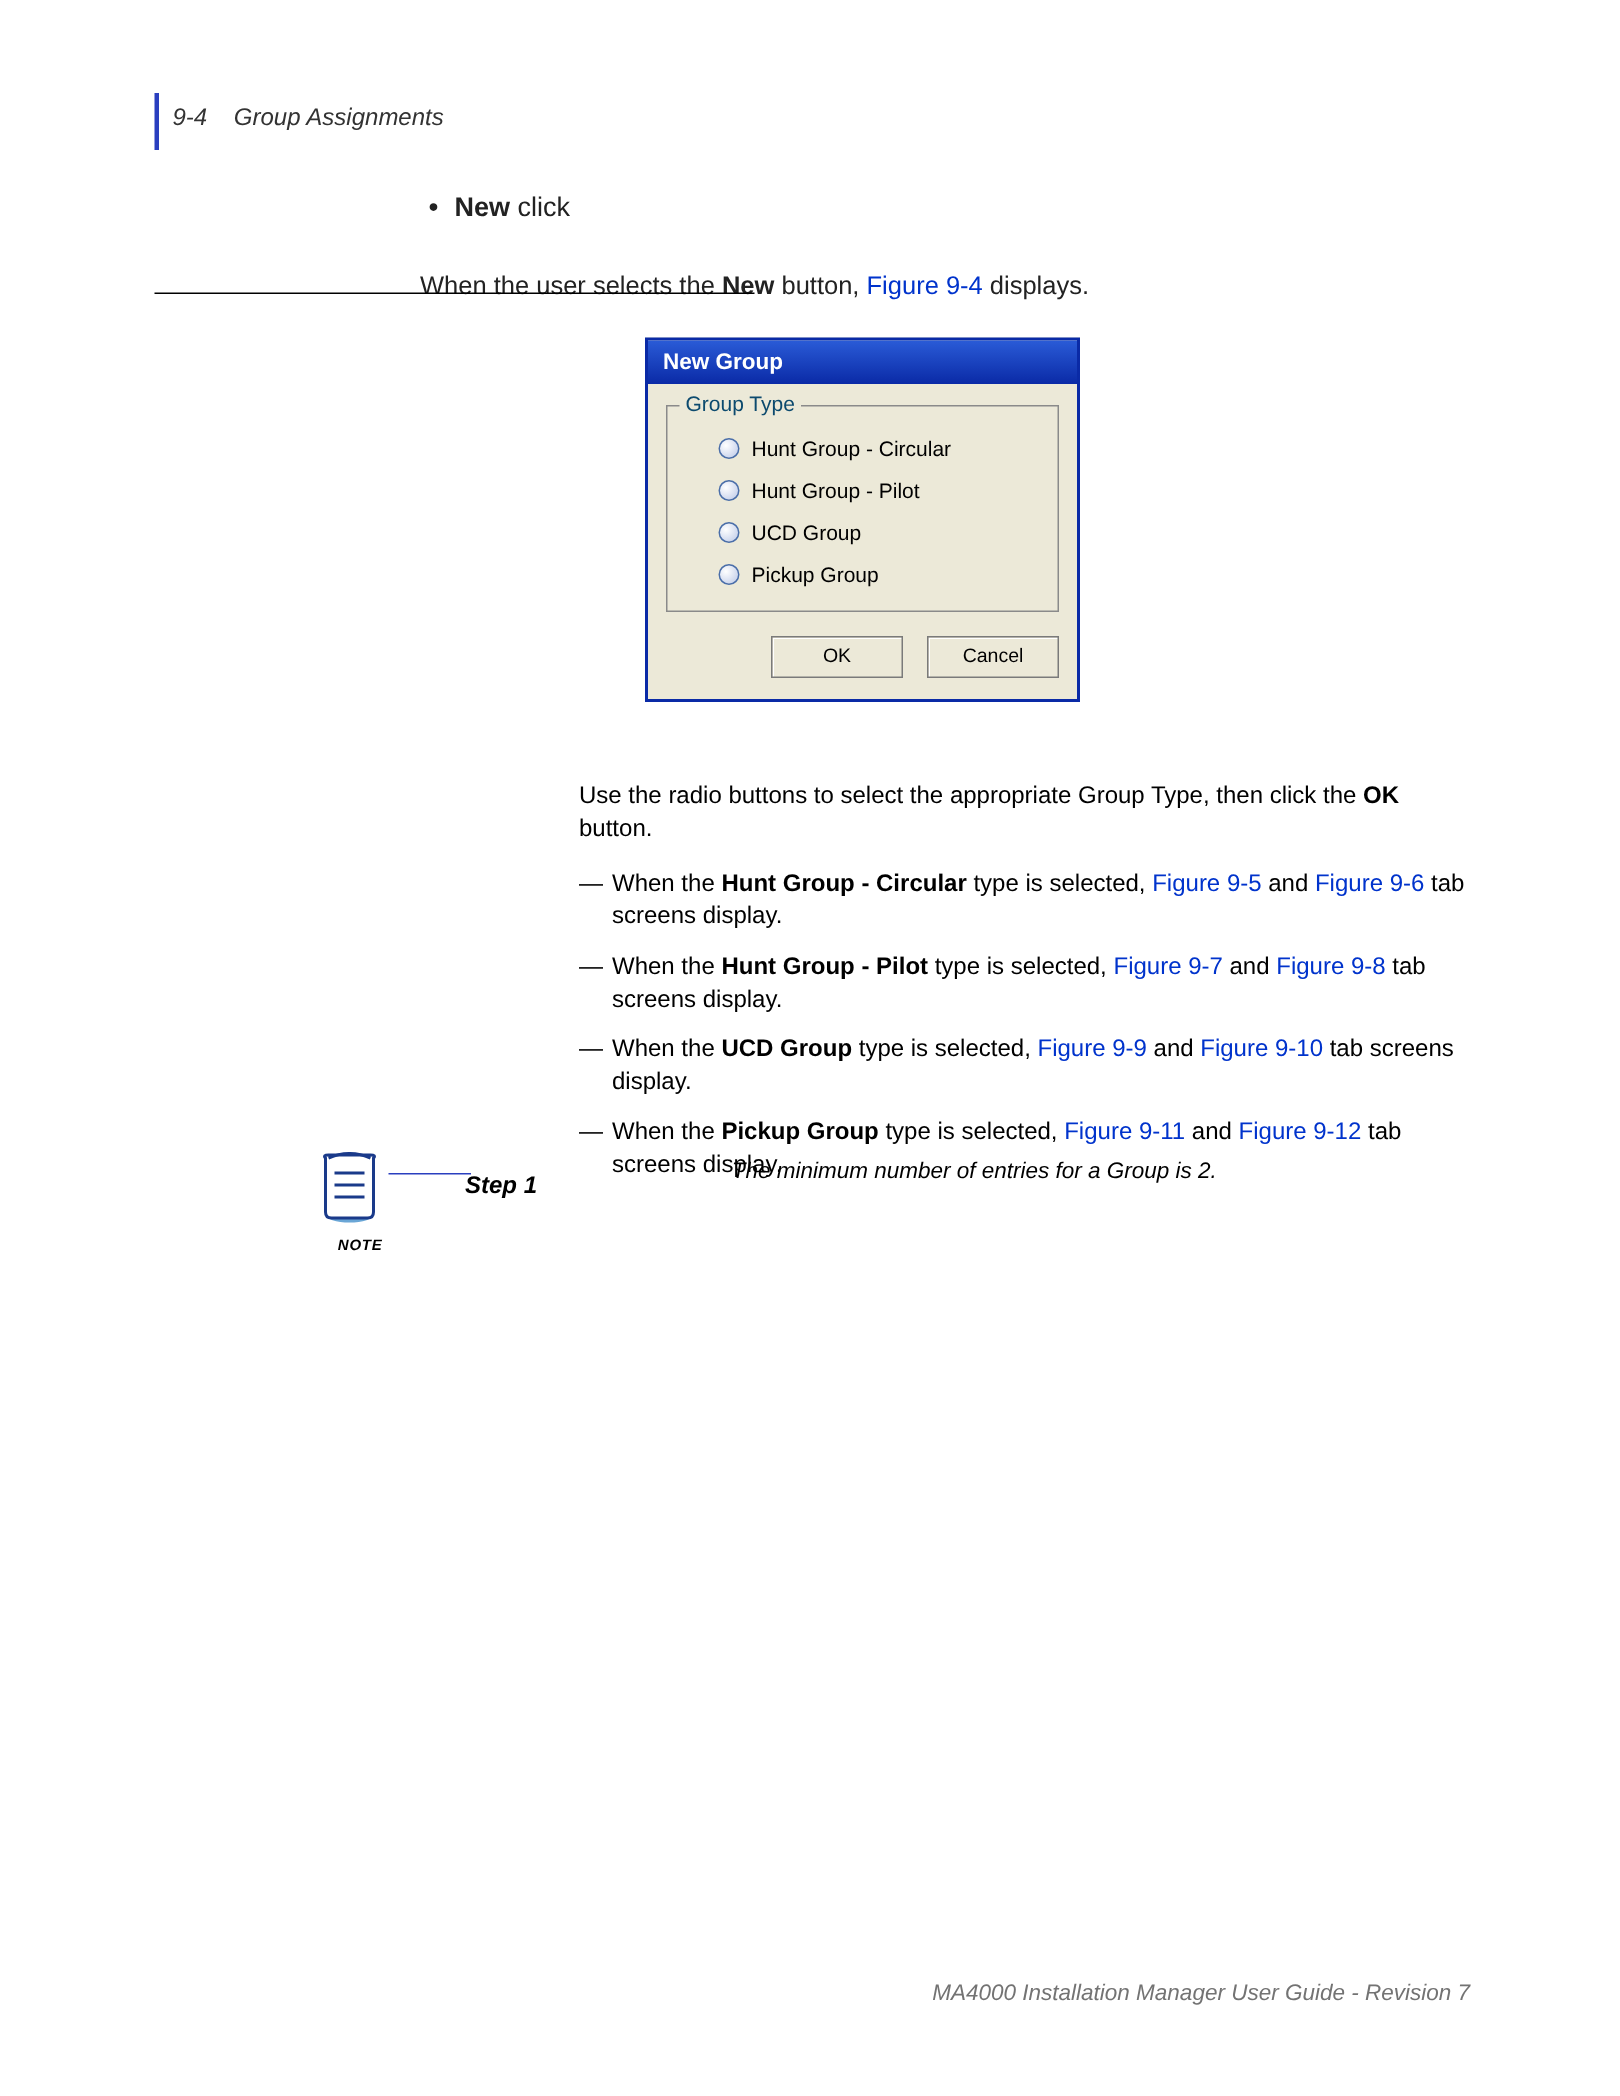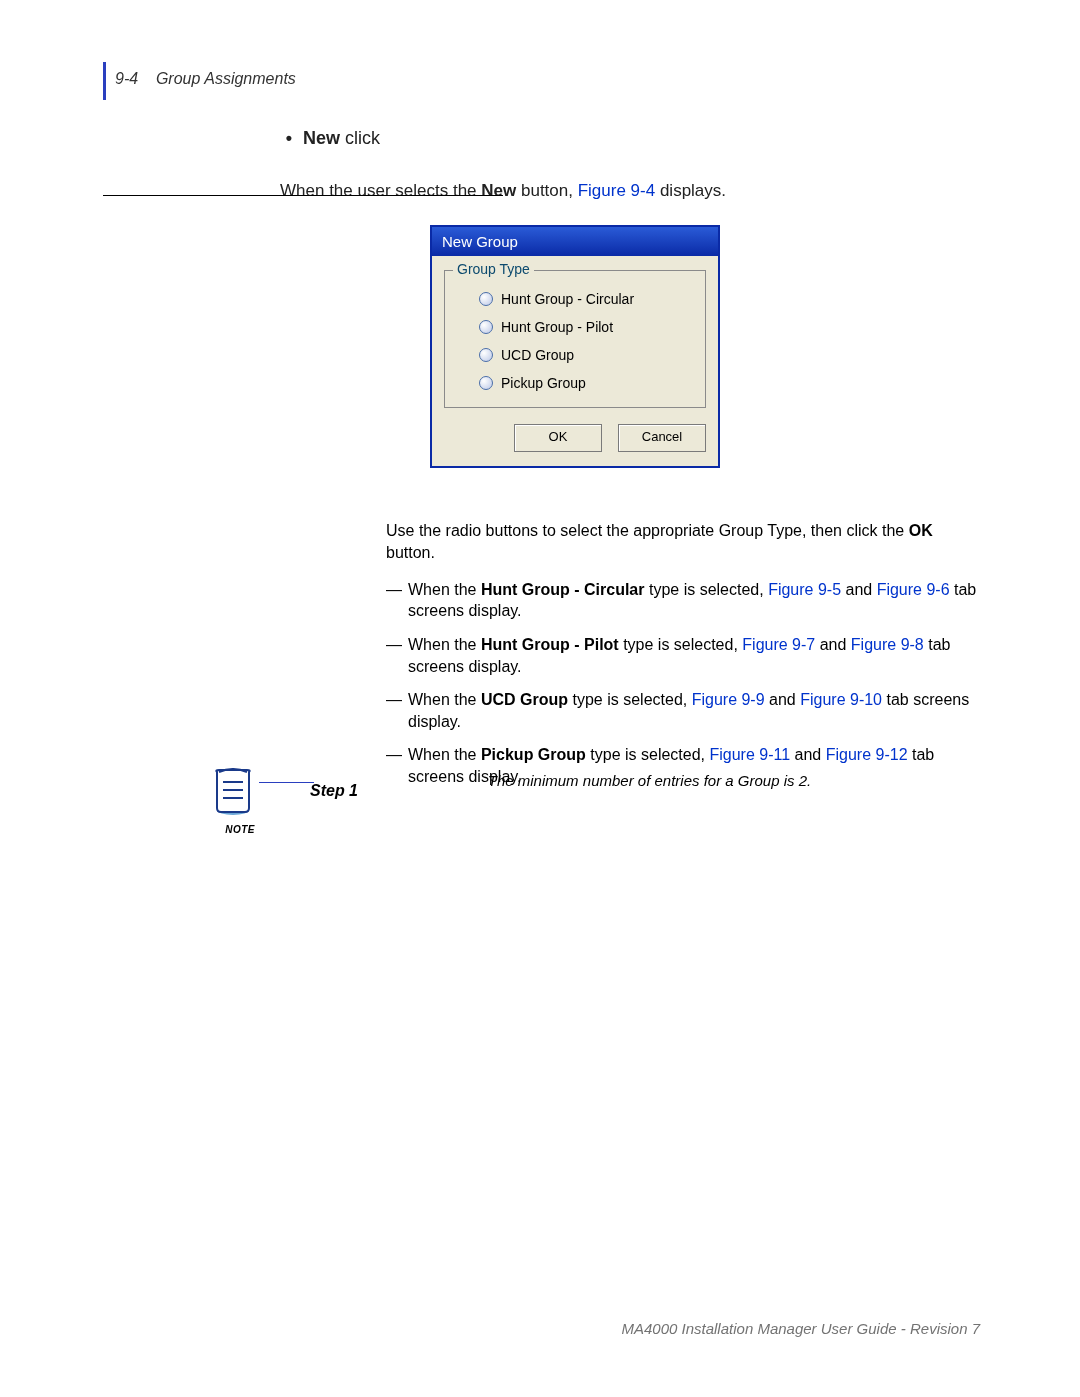--- a/index.html
+++ b/index.html
@@ -83,21 +83,21 @@
     top: 225px;
     width: 290px;
     background: #ece9d8;
     border: 2px solid #0a2aa6;
     box-sizing: border-box;
     font-family: Tahoma, Arial, sans-serif;
   }
   .dialog-title {
     background: linear-gradient(#2a5bd7, #0a2aa6);
     color: #fff;
-    font-weight: normal;
+    font-weight: bold;
     font-size: 15px;
     padding: 6px 10px;
   }
   .group-box {
     margin: 14px 12px 10px 12px;
     border: 1px solid #8a8a8a;
     padding: 14px 10px 10px 10px;
     position: relative;
   }
   .group-legend {

